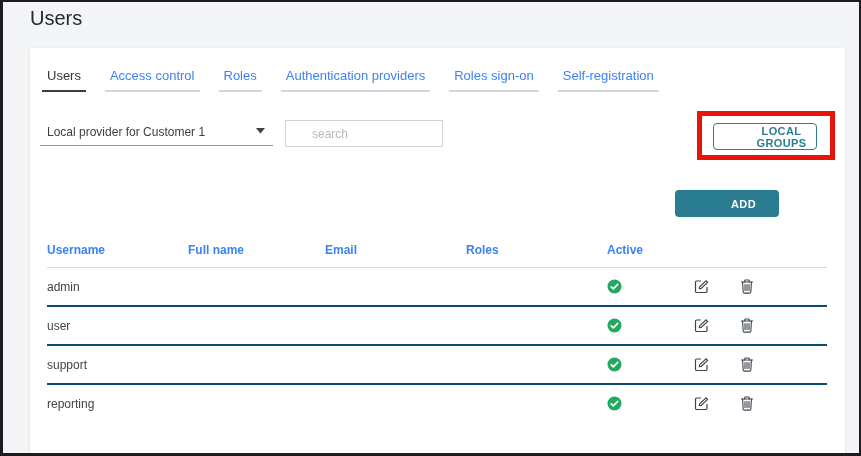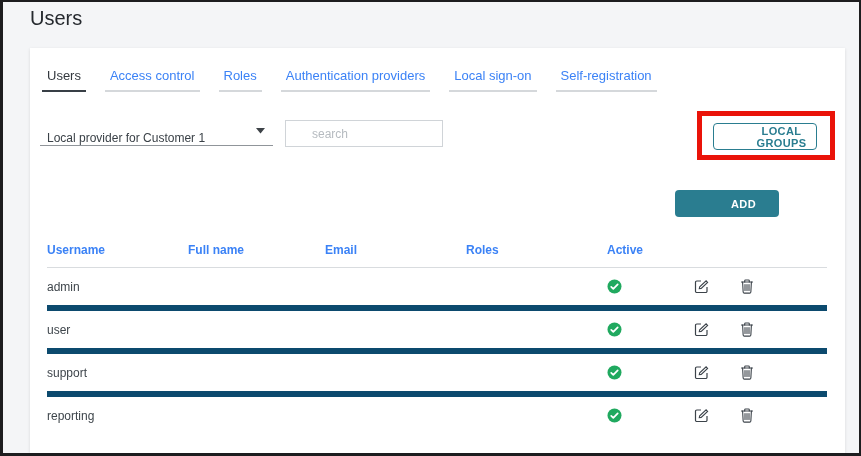--- a/index.html
+++ b/index.html
@@ -16,21 +16,21 @@
     box-shadow:0 1px 3px rgba(0,0,0,.12);
   }
   
   .tabs{position:absolute;left:12px;top:20px;display:flex;}
   .tab{font-size:13px;color:#3b82f6;padding:0 5px 7px 5px;border-bottom:2px solid #d5d8db;margin-right:19px;white-space:nowrap;cursor:pointer;}
   .tab.active{border-bottom-color:#383f46;color:#33383e;}
   
   .select{
     position:absolute;left:10px;top:70px;width:233px;height:28px;box-sizing:border-box;
     border-bottom:1px solid #90959a;font-size:12px;color:#3a4147;
-    display:flex;align-items:flex-end;padding-left:7px;cursor:pointer;
+    display:flex;align-items:center;padding-left:7px;cursor:pointer;
   }
   .select .caret{position:absolute;right:8px;top:10px;line-height:0;}
   
   .search{
     position:absolute;left:255px;top:72px;width:158px;height:27px;box-sizing:border-box;
     border:1px solid #d0d4d8;background:#fff;font-size:12px;color:#3a4147;
     padding:0 26px;font-family:inherit;outline:none;
   }
   .search::placeholder{color:#b6bbc0;}
   
@@ -40,39 +40,39 @@
     position:absolute;width:104px;height:27px;box-sizing:border-box;border-radius:4px;
     font-size:11px;font-weight:bold;letter-spacing:.4px;font-family:inherit;
     display:flex;align-items:center;justify-content:center;cursor:pointer;padding-left:39px;
   }
   .btn-outline{left:683px;top:75px;background:#fff;border:1px solid #2a7d90;color:#2a7d90;}
   .btn-filled{left:645px;top:142px;background:#2a7d90;border:none;color:#ffffff;}
   
   .table{position:absolute;left:17px;top:184px;right:18px;}
   .trow{display:grid;grid-template-columns:141px 137px 141px 141px 76px 46px 46px;align-items:center;}
   .thead{height:35px;border-bottom:1px solid #d9dcdf;font-size:12px;font-weight:bold;color:#3b82f6;}
-  .tr{height:37px;border-bottom:6px solid #0c4a6e;font-size:12px;color:#3e454b;}
+  .tr{height:37px;border-bottom:2px solid #0c4a6e;font-size:12px;color:#3e454b;}
   .tr:last-child{border-bottom:none;}
   .cell-icon{display:flex;align-items:center;line-height:0;}
   .icon-btn{display:flex;align-items:center;justify-content:center;background:none;border:none;padding:0;cursor:pointer;line-height:0;width:32px;height:32px;margin-left:2px;}
 </style>
 </head>
 <body>
 
 <div class="window">
   <div class="page-title">Users</div>
 
   <div class="card">
 
     <div class="tabs">
       <div class="tab active">Users</div>
       <div class="tab">Access control</div>
       <div class="tab">Roles</div>
       <div class="tab">Authentication providers</div>
-      <div class="tab">Local sign-on</div>
+      <div class="tab">Roles sign-on</div>
       <div class="tab">Self-registration</div>
     </div>
 
     <div class="select">
       <span>Local provider for Customer 1</span>
       <span class="caret">
         <svg width="9" height="6" viewBox="0 0 9 6">
             <path d="M0 0h9L4.5 5.5z" fill="#3e4348"></path>
           </svg>
       </span>

